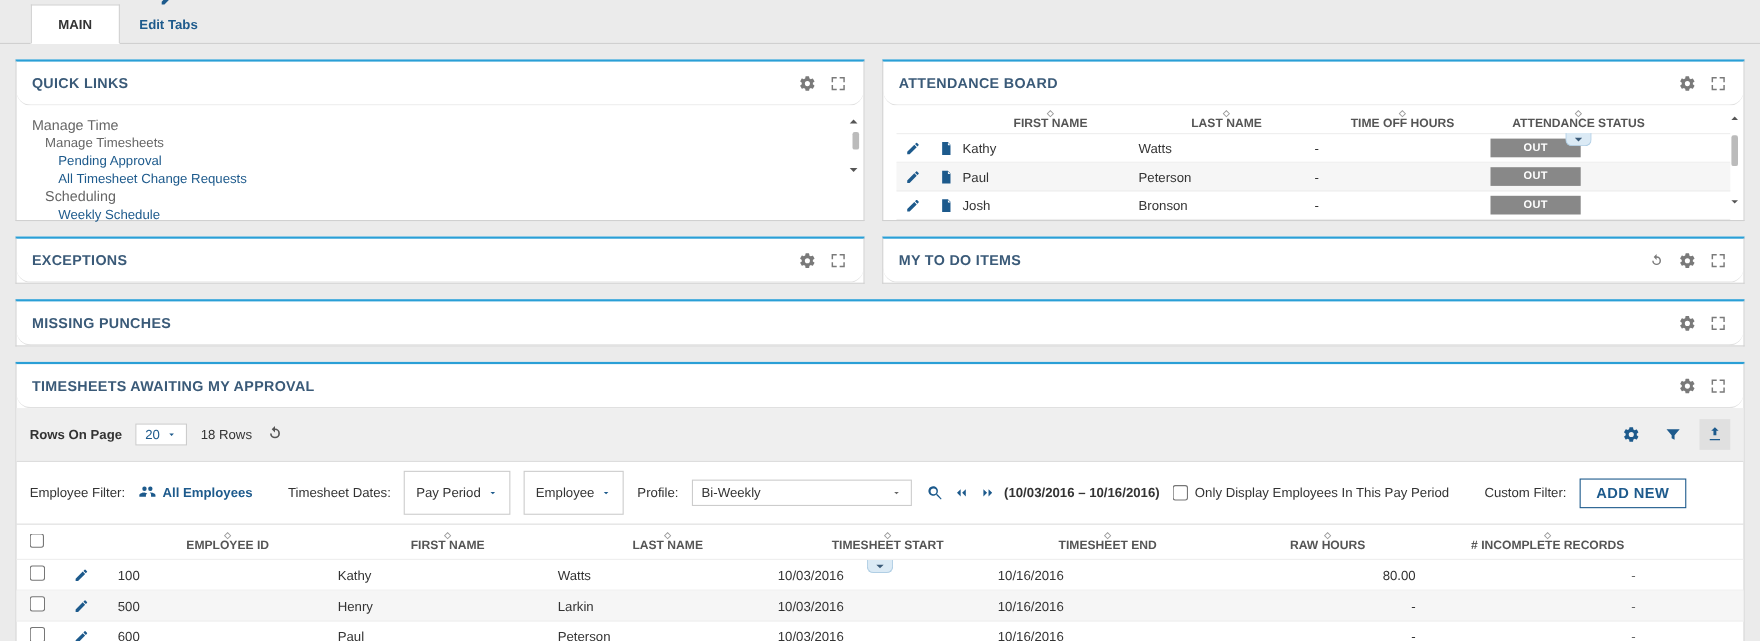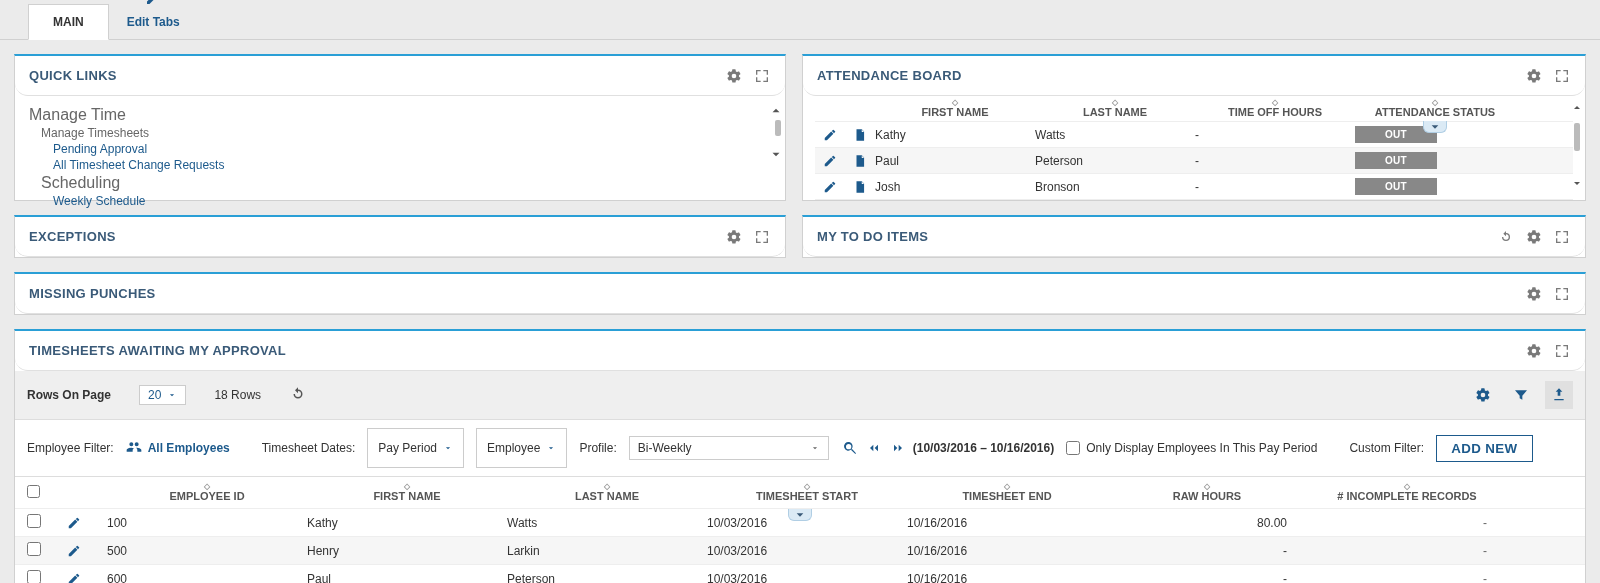--- a/index.html
+++ b/index.html
@@ -85,21 +85,21 @@
     display: inline-flex;
     align-items: center;
     justify-content: center;
   }
   .hicon svg { width: 16px; height: 16px; fill: #7a7a7a; }
   .panel-body {
     padding: 10px 14px;
     position: relative;
   }
   
-  .qlhead { color: #666; font-size: 16px; margin-bottom: 2px; }
+  .qlhead { color: #666; font-size: 13px; margin-bottom: 2px; }
   .qlsub { color: #666; font-size: 12px; margin-left: 12px; margin-bottom: 2px; }
   .qlink { color: #1d5a8c; font-size: 12px; margin-left: 24px; margin-bottom: 2px; cursor: pointer; }
   .ql-scroller {
     position: absolute;
     right: 2px; top: 8px;
     display: flex;
     flex-direction: column;
     gap: 26px;
     align-items: center;
   }
@@ -164,21 +164,21 @@
     align-items: center;
     justify-content: center;
   }
   .att-collapse-hint svg { width: 10px; height: 8px; fill: #3a5a78; }
   
   .tsbar {
     background: #efefef;
     padding: 10px 12px;
     display: flex;
     align-items: center;
-    gap: 28px;
+    gap: 12px;
     border-bottom: 1px solid #ddd;
   }
   .tsbar .lbl { font-size: 12px; color: #333; font-weight: bold; }
   .tsbar .lbl, .tsbar span { font-size: 12px; }
   .pagesel {
     display: inline-flex;
     align-items: center;
     background: #fff;
     border: 1px solid #ccc;
     padding: 2px 8px;

